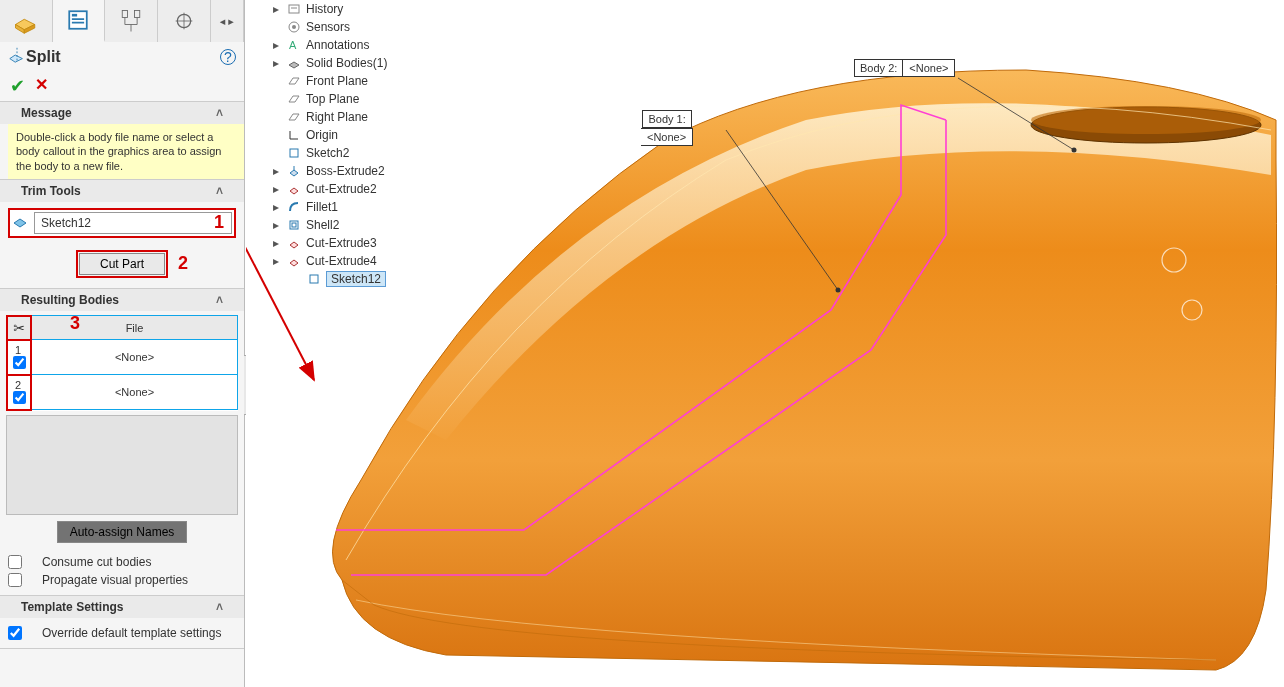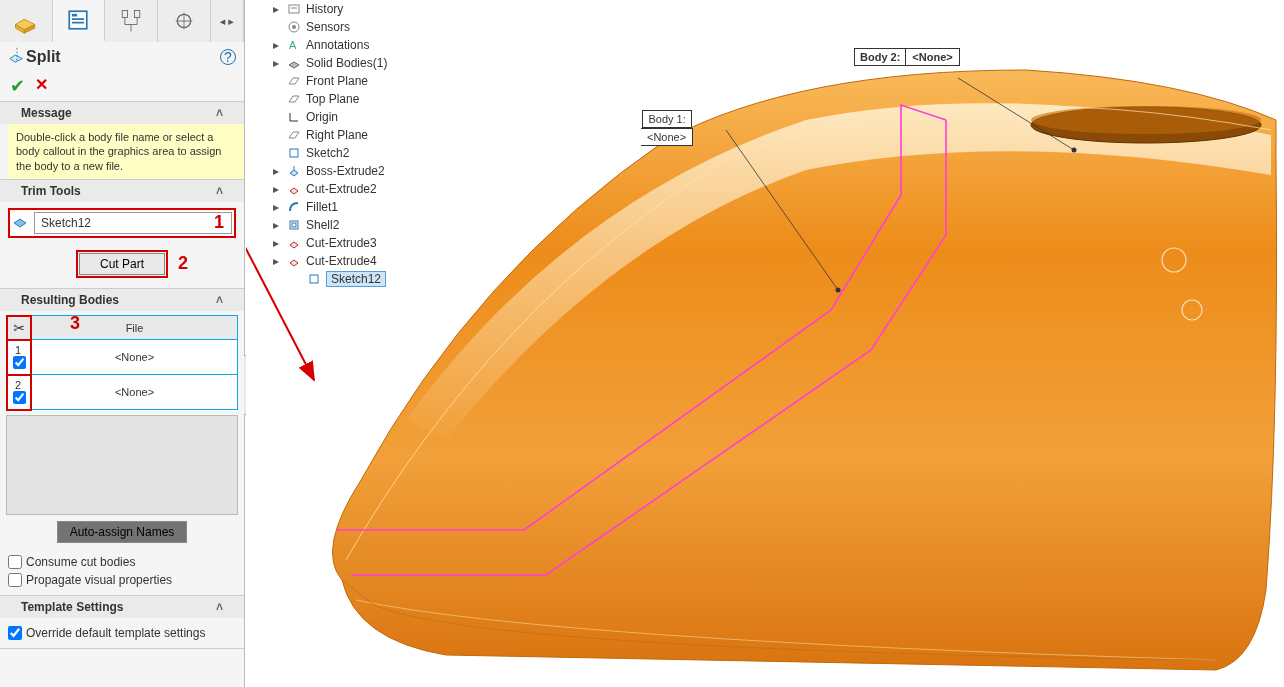--- a/index.html
+++ b/index.html
@@ -42,21 +42,21 @@
     .table th, .table td { border:1px solid #0ea5e9; text-align:center; font-size:11px; padding:3px 4px;}
     .table th { background:#e9e9e9; font-weight:normal;}
     .table .hl { border:2px solid #d40000; }
     .annot3 { color:#d40000; font-weight:bold; font-size:18px; position:absolute; left:64px; top:-2px;}
     .tablewrap { position:relative;}
     .spacer-grey { height:100px; background:#e3e3e3; border:1px solid #bbb; margin-top:4px;}
     .auto-btn-row { display:flex; justify-content:center; margin-top:6px;}
     .auto-btn { background:#737373; border:1px solid #888; padding:3px 12px; font-size:12px; cursor:pointer;}
 
     .options { padding:6px 8px; }
-    .opt-row { display:flex; align-items:center; gap:4px; padding:2px 0; font-size:12px;}
+    .opt-row { display:flex; align-items:center; gap:20px; padding:2px 0; font-size:12px;}
     .opt-row input { width:14px; height:14px;}
 
     
     .tree-area { position:absolute; left:270px; top:0; width:200px; z-index:20;}
     .tree { list-style:none; font-size:12px;}
     .tree li { display:flex; align-items:center; padding:1px 0 1px 0; gap:4px; white-space:nowrap;}
     .tree .exp { width:12px; color:#555; text-align:center;}
     .tree .icon { width:16px; height:16px; display:inline-flex; align-items:center; justify-content:center;}
     .tree .sel { background:#cde6f7; border:1px solid #5b9bd5; padding:0 4px;}
 
@@ -271,21 +271,21 @@
       <circle cx="828" cy="150" r="2.5" fill="#333"></circle>
 
       <path class="arrow-path" d="M -2 245 L 68 380"></path>
     </svg>
 
     
     <div class="callout" style="left:395px; top:110px;flex-direction:column;">
       <span class="lbl">Body  1:</span>
       <span class="val">&lt;None&gt;</span>
     </div>
-    <div class="callout" style="left:608px; top:48px;font-weight:bold;">
+    <div class="callout" style="left:608px; top:59px;">
       <span class="lbl">Body  2:</span>
       <span class="val">&lt;None&gt;</span>
     </div>
   </div>
 
   <div class="tree-area">
     <ul class="tree" id="feature-tree">
         <li>
           <span class="exp">▸</span>
           <span class="icon">
@@ -339,34 +339,34 @@
             <svg width="14" height="14" viewBox="0 0 14 14">
               <path d="M2 10 L6 4 L12 4 L8 10 Z" fill="none" stroke="#888"></path>
             </svg>
           </span>
           <span>Top Plane</span>
         </li>
         <li>
           <span class="exp"></span>
           <span class="icon">
             <svg width="14" height="14" viewBox="0 0 14 14">
+              <path d="M2 10 L6 4 L12 4 L8 10 Z" fill="none" stroke="#888"></path>
+            </svg>
+          </span>
+          <span>Right Plane</span>
+        </li>
+        <li>
+          <span class="exp"></span>
+          <span class="icon">
+            <svg width="14" height="14" viewBox="0 0 14 14">
               <line x1="3" y1="11" x2="3" y2="3" stroke="#333"></line>
               <line x1="3" y1="11" x2="11" y2="11" stroke="#333"></line>
             </svg>
           </span>
           <span>Origin</span>
-        </li>
-        <li>
-          <span class="exp"></span>
-          <span class="icon">
-            <svg width="14" height="14" viewBox="0 0 14 14">
-              <path d="M2 10 L6 4 L12 4 L8 10 Z" fill="none" stroke="#888"></path>
-            </svg>
-          </span>
-          <span>Right Plane</span>
         </li>
         <li>
           <span class="exp"></span>
           <span class="icon">
             <svg width="14" height="14" viewBox="0 0 14 14">
               <rect x="3" y="3" width="8" height="8" fill="none" stroke="#2a7ab0"></rect>
             </svg>
           </span>
           <span>Sketch2</span>
         </li>

